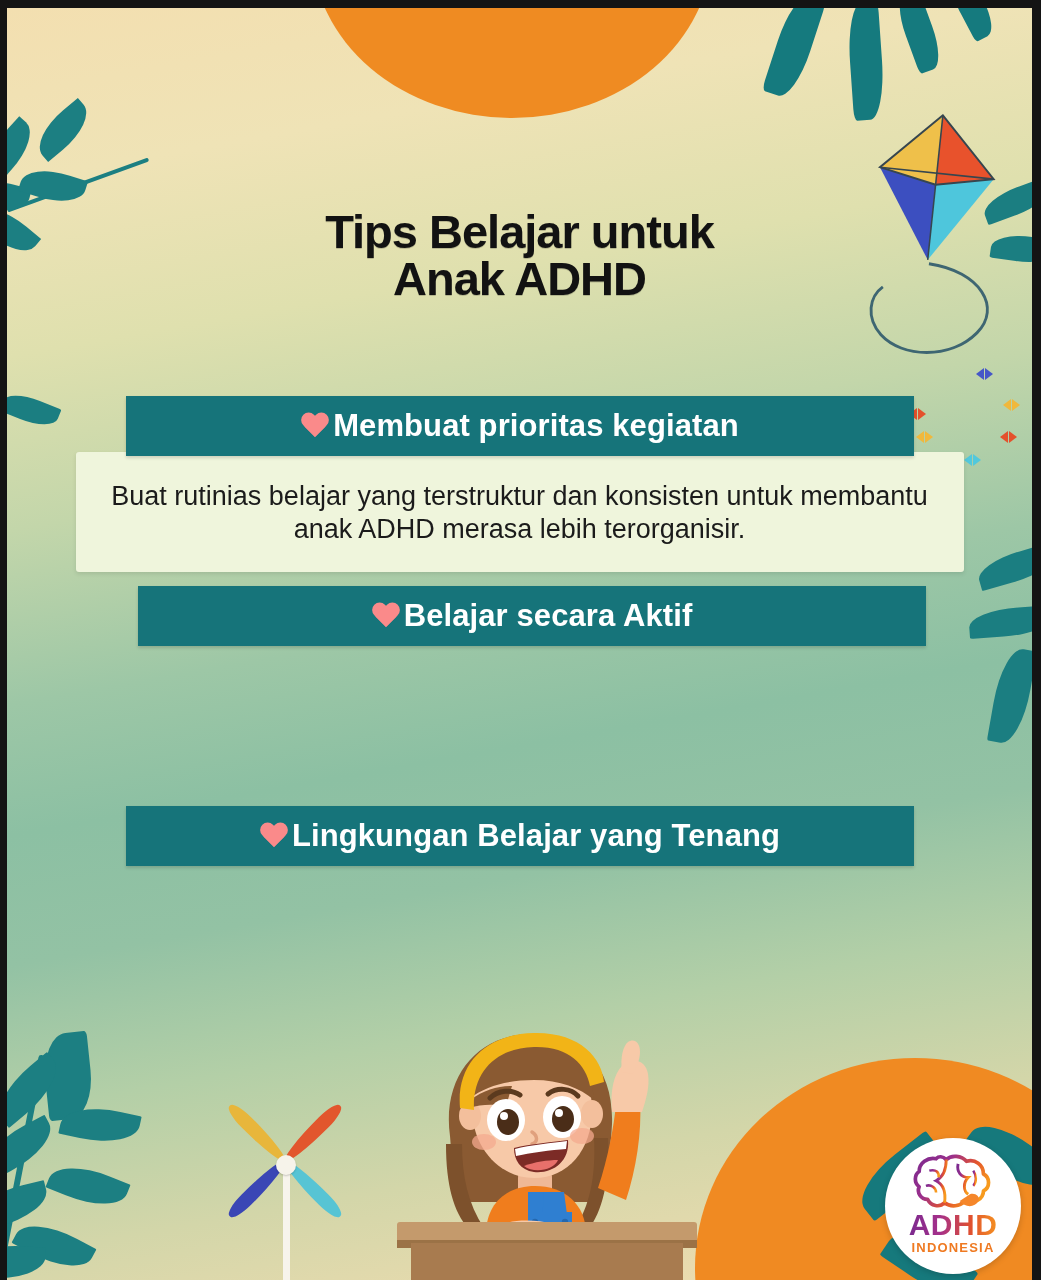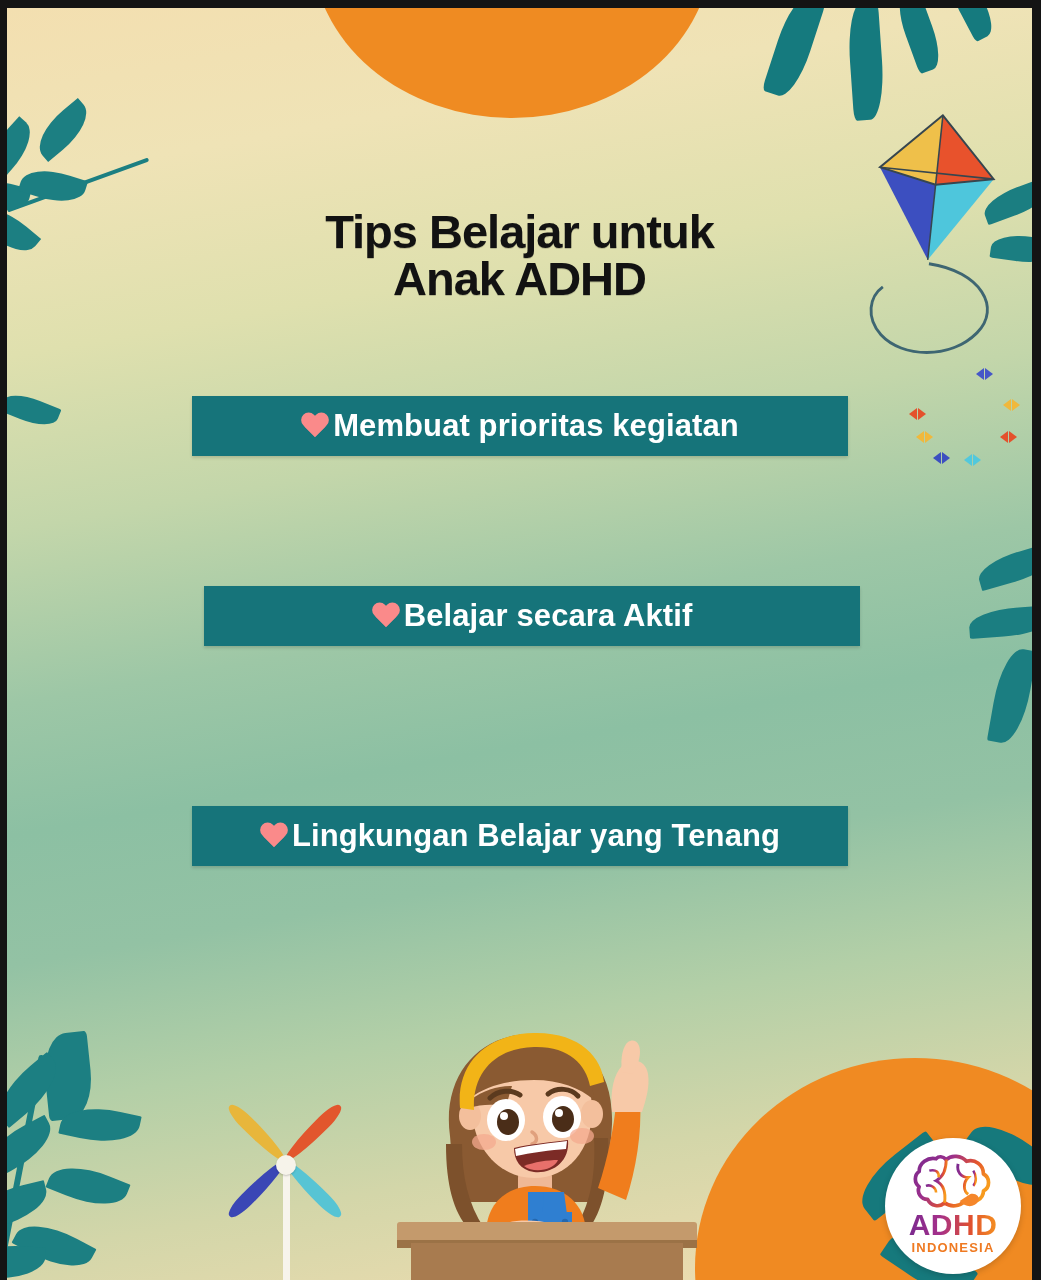--- a/index.html
+++ b/index.html
@@ -90,21 +90,21 @@
     z-index:20;
     text-shadow:0 1px 0 rgba(0,0,0,.18);
   }
   .title .l2{display:block;}
 
   
   .card{position:absolute;z-index:25;}
   .card .head{
     position:relative;
     margin:0 auto;
-    width:656px;
+    width:788px;
     background:#16747a;
     color:#ffffff;
     font-weight:700;
     font-size:31px;
     letter-spacing:.1px;
     height:60px;
     display:flex;align-items:center;justify-content:center;gap:3px;
     box-shadow:0 2px 3px rgba(0,0,0,.15);
   }
   .heart{
@@ -235,20 +235,21 @@
     <h1 class="title">
       <span>Tips Belajar untuk</span>
       <span class="l2">Anak ADHD</span>
     </h1>
 
     <div class="card" style="left:0;top:388px;width:1025px;">
       <div class="head">
         <span class="heart"></span>
         <span>Membuat prioritas kegiatan</span>
       </div>
+      <div class="body">Buat rutinias belajar yang terstruktur dan konsisten untuk membantu anak ADHD merasa lebih terorganisir.</div>
     </div>
 
     <div class="card" style="left:12px;top:578px;width:1025px;">
       <div class="head">
         <span class="heart"></span>
         <span>Belajar secara Aktif</span>
       </div>
     </div>
 
     <div class="card" style="left:0;top:798px;width:1025px;">

